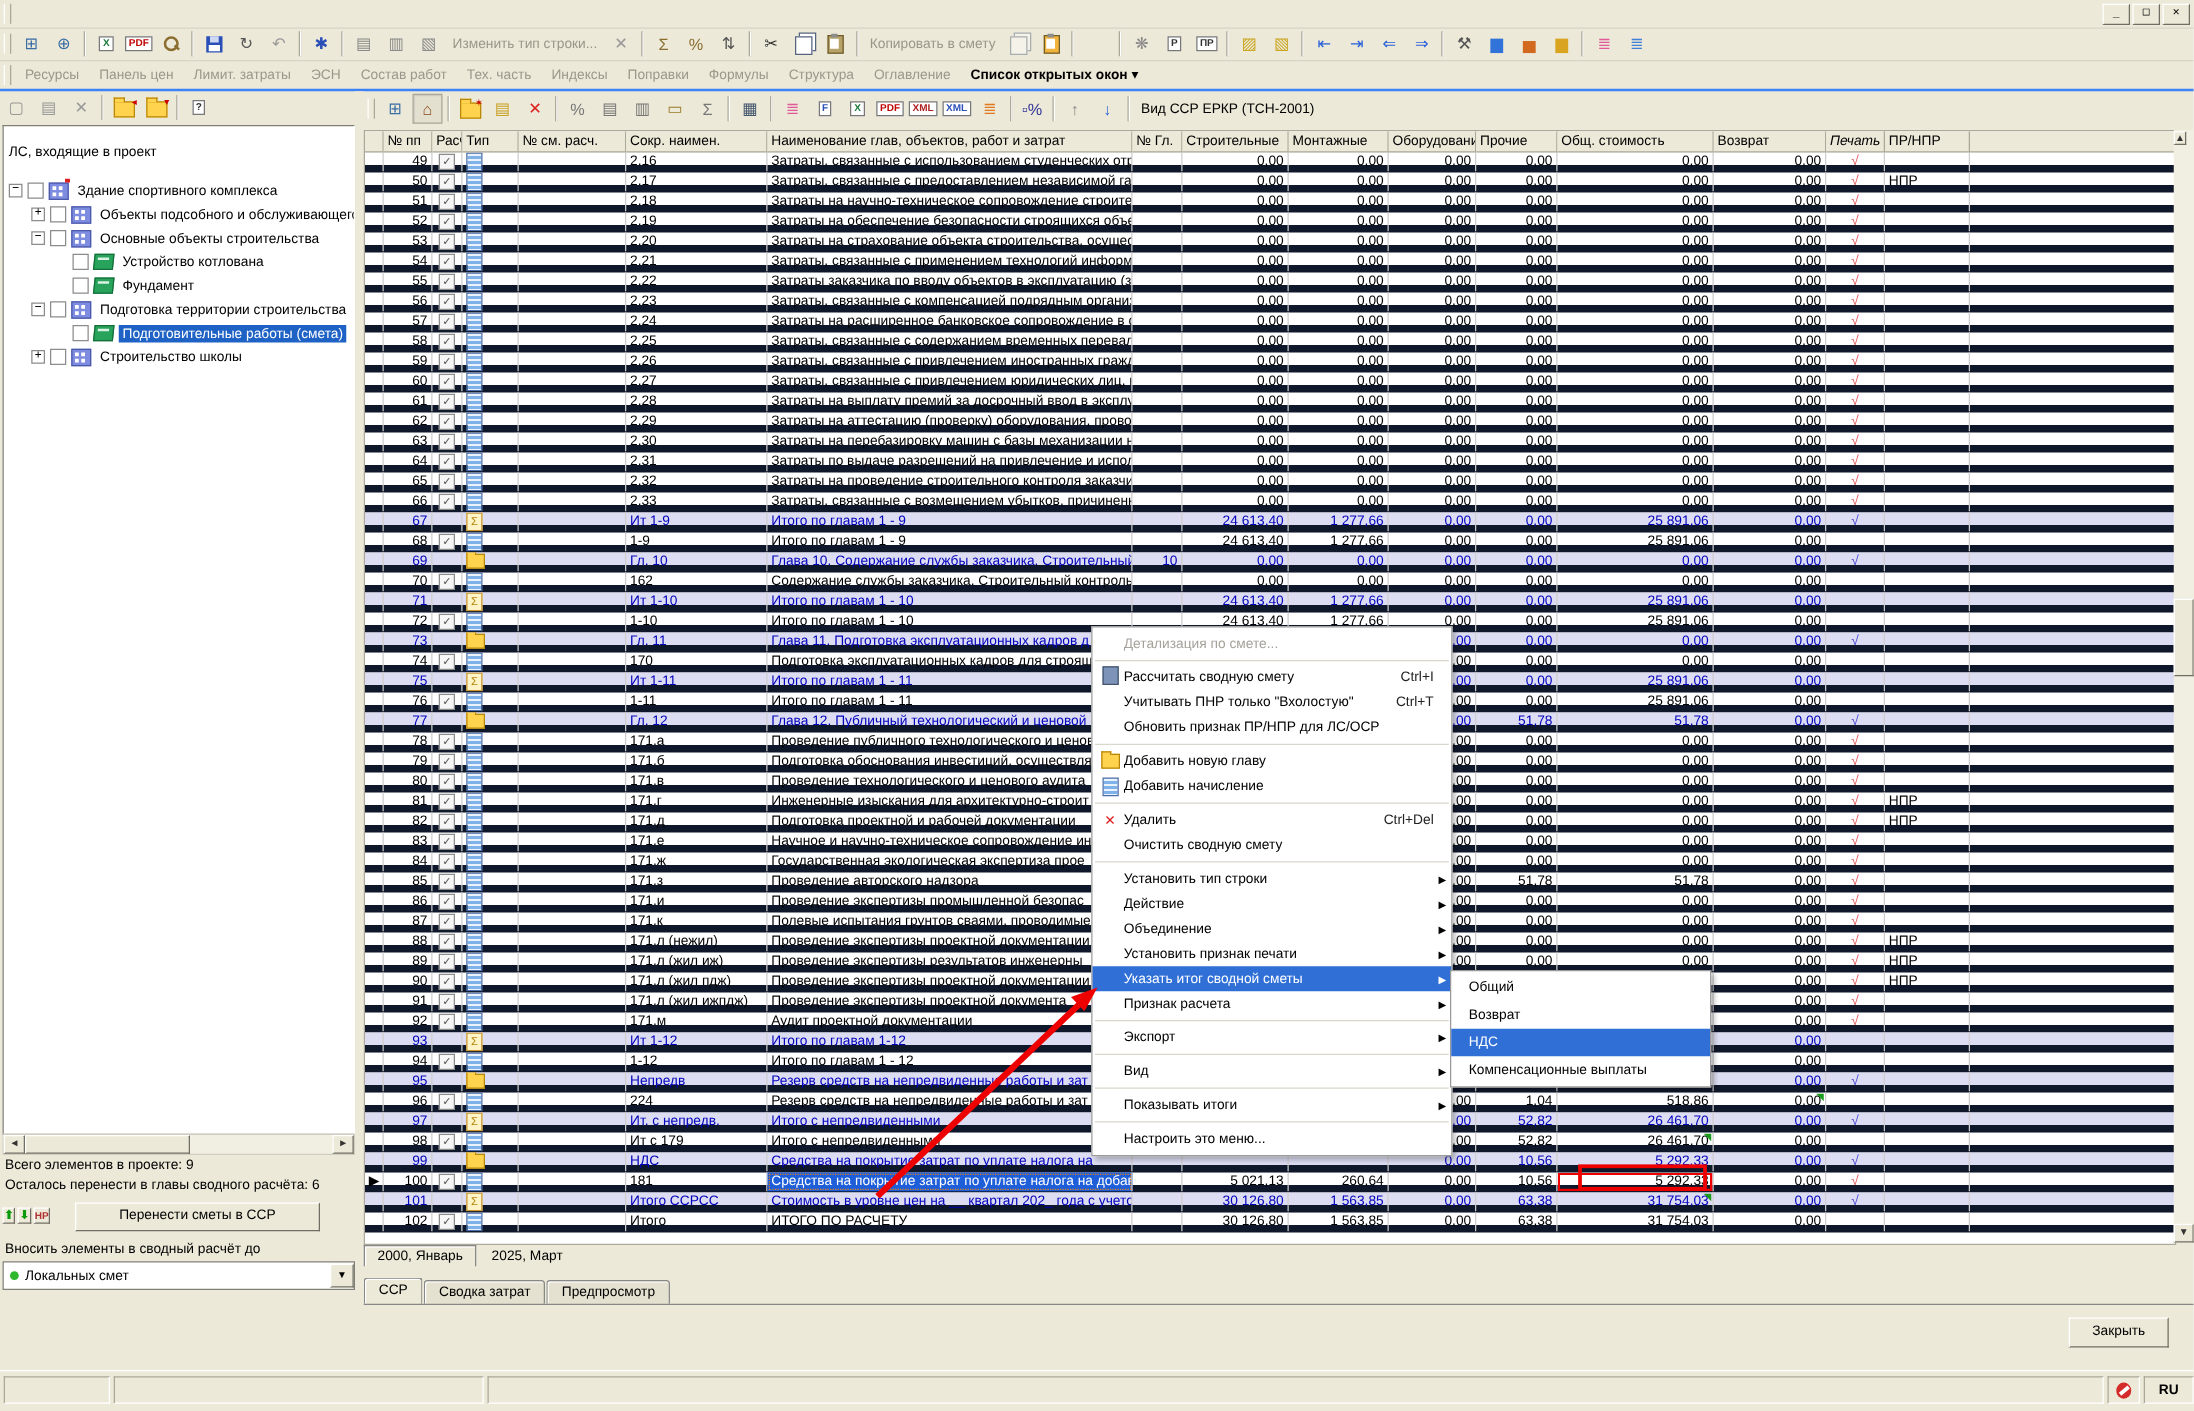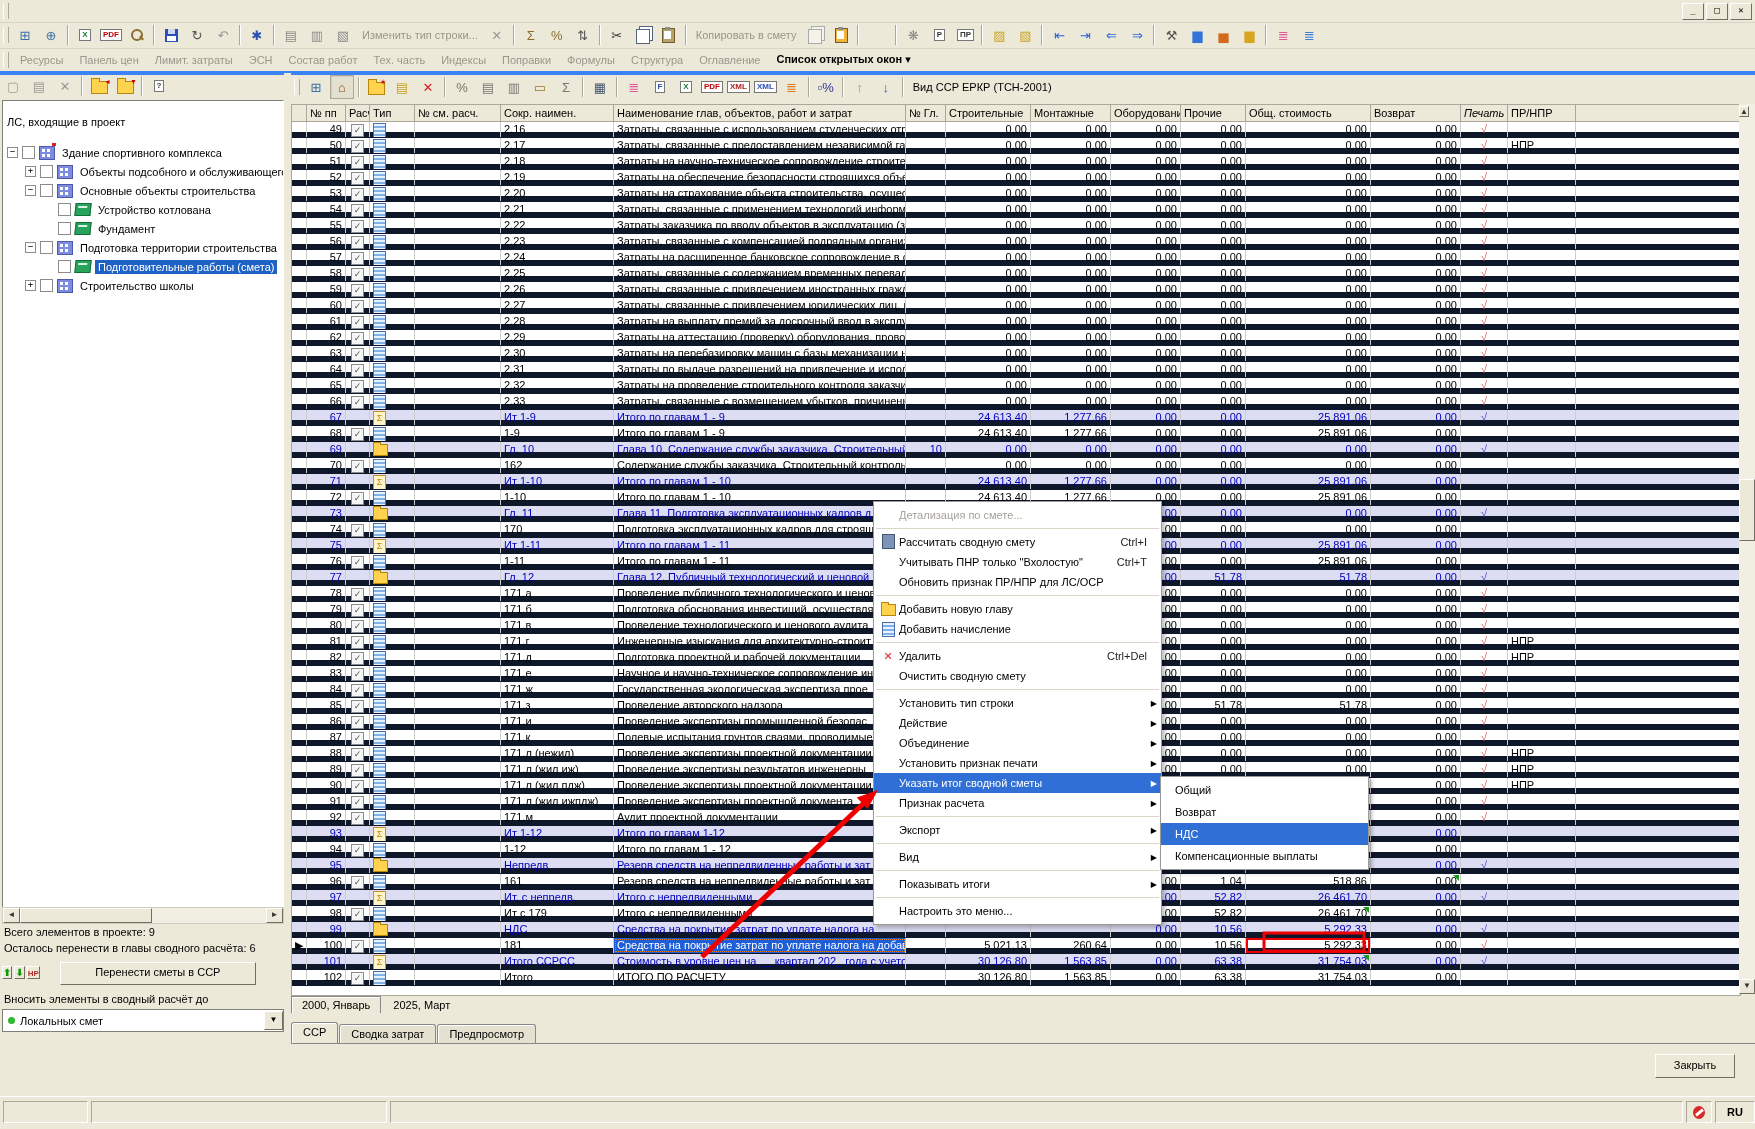--- a/index.html
+++ b/index.html
@@ -9,21 +9,21 @@
   
   #menubar{left:0;top:0;width:1755px;height:22px;background:#ece9d8;border-bottom:1px solid #d8d4c8;display:flex;align-items:center;}
   .grip{width:4px;height:16px;border-left:1px solid #fff;border-right:1px solid #aca899;margin:0 3px;}
   .mitem{display:inline-block;padding:3px 9px;cursor:default;}
   .mitem:first-of-type::first-letter{text-decoration:underline;}
   #winbtns{position:absolute;right:3px;top:3px;display:flex;gap:2px;}
   .wbtn{width:20px;height:15px;background:#ece9d8;border:1px solid #fff;border-right-color:#716f64;border-bottom-color:#716f64;
         font-size:9px;line-height:13px;text-align:center;font-family:"DejaVu Sans Mono",monospace;}
   
   #toolbar1{left:0;top:22px;width:1755px;height:26px;display:flex;align-items:center;border-bottom:1px solid #d8d4c8;}
-  #toolbar2{left:0;top:48px;width:1755px;height:23px;display:flex;align-items:center;border-bottom:4px solid #3b82f6;}
+  #toolbar2{left:0;top:48px;width:1755px;height:23px;display:flex;align-items:center;border-bottom:2px solid #3b82f6;}
   .tsep{width:1px;height:20px;background:#aca899;border-right:1px solid #fff;margin:0 3px;}
   .icobtn{min-width:22px;height:22px;display:flex;align-items:center;justify-content:center;margin:0 1px;border:1px solid transparent;}
   .icobtn.pressed{border:1px solid #aca899;background:#e3e0d0;box-shadow:inset 1px 1px 0 #cfccc0;}
   .g{font-size:13px;}
   .boxg{border:1px solid #777;background:#fff;font-size:8px;font-weight:bold;padding:1px 2px;line-height:8px;}
   .tlabel{color:#9a968a;margin:0 6px;white-space:nowrap;}
   .t2item{padding:3px 8px;color:#9b978b;white-space:nowrap;}
   .t2item.on{color:#000;font-weight:bold;}
   .t2item.on .dd{font-weight:normal;}
   
@@ -1380,21 +1380,21 @@
         <div class="cpe pr-b">√</div>
         <div class="cnp"></div>
         <div class="cf"></div>
       </div>
       <div class="trow">
         <div class="cm"></div>
         <div class="cn num">96</div>
         <div class="cc"><span class="cbx">✓</span></div>
         <div class="ct"><span class="i-doc"></span></div>
         <div class="csr"></div>
-        <div class="cab">161</div>
+        <div class="cab">224</div>
         <div class="cnm">Резерв средств на непредвиденные работы и зат</div>
         <div class="cgl num"></div>
         <div class="cs num"></div>
         <div class="cmo num"></div>
         <div class="cob num">0,00</div>
         <div class="cpr num">1,04</div>
         <div class="cto num">518,86</div>
         <div class="cvz num">0,00<span class="gmark"></span></div>
         <div class="cpe "></div>
         <div class="cnp"></div>

